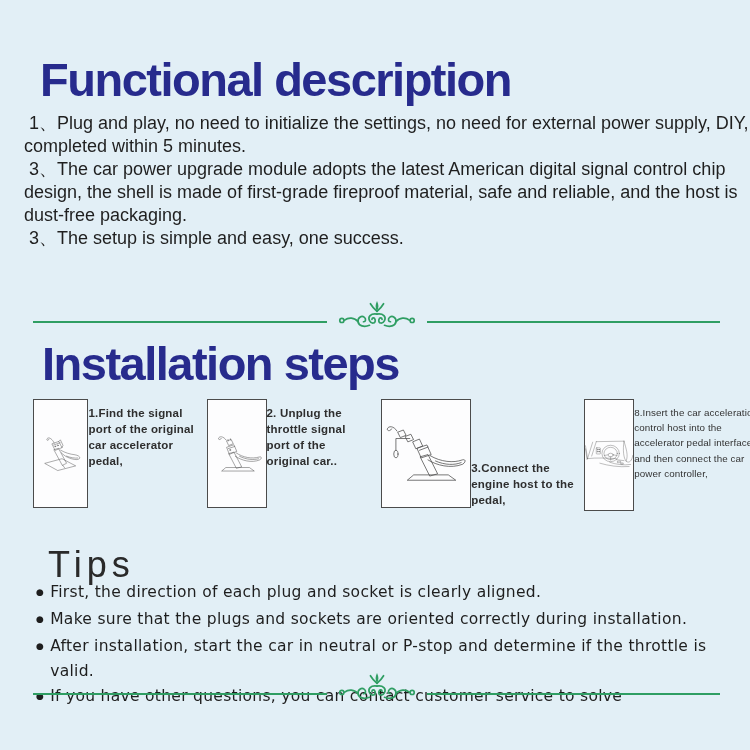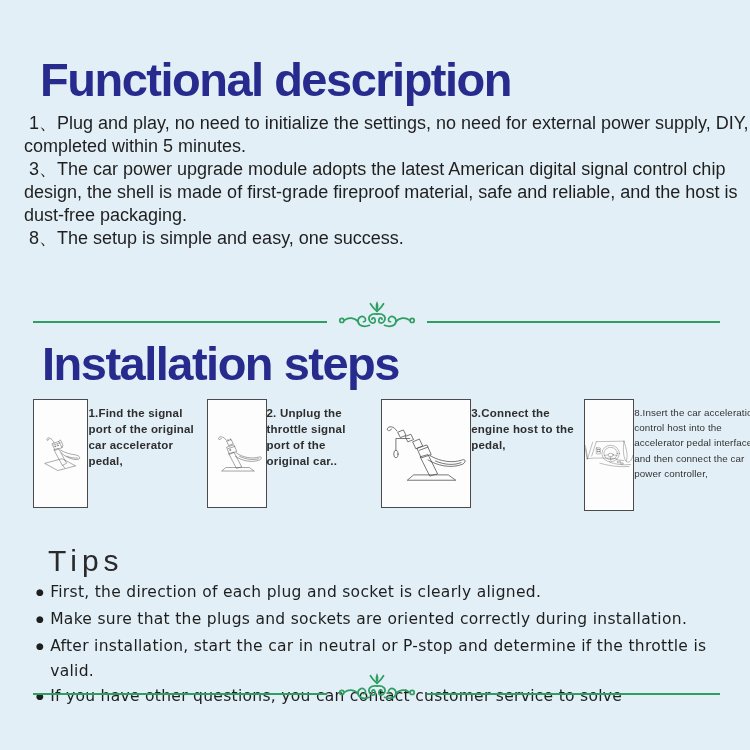--- a/index.html
+++ b/index.html
@@ -20,47 +20,47 @@
   .divider{position:absolute;left:33px;right:30px;height:30px;display:flex;align-items:flex-end;}
   .d1{top:300px;}
   .d2{top:672px;}
   .divider .line{flex:1;height:2px;background:var(--divider-green);margin-bottom:7px;}
   .divider svg{display:block;}
   .steps{position:absolute;left:33px;top:399px;display:flex;gap:10px;align-items:flex-start;}
   .step{margin:0;display:flex;flex-direction:row;}
   .step .art{background:var(--box-bg);border:1.5px solid var(--box-border);box-sizing:border-box;height:109px;}
   .step.s1 .art,.step.s1{width:164px;}
   .step.s2 .art,.step.s2{width:164px;justify-content:center;}
-  .step.s3 .art,.step.s3{width:193px;}
+  .step.s3 .art,.step.s3{width:193px;align-items:flex-end;}
   .step.s4 .art{height:112px;}
   .step.s4{width:188px;}
   .step .art svg{display:block;width:100%;height:100%;}
   .step figcaption{margin-top:6px;font-weight:700;font-size:11.5px;line-height:1.4;
     letter-spacing:0.2px;color:var(--caption-text);}
   .step.s4 figcaption{font-weight:400;font-size:9.8px;line-height:1.55;letter-spacing:0.1px;color:#333;}
-  .tips-title{position:absolute;left:48px;top:544px;font-size:30px;letter-spacing:5px;color:#2a2a2a;}
+  .tips-title{position:absolute;left:48px;top:544px;font-size:36px;letter-spacing:5px;color:#2a2a2a;}
   .tips{position:absolute;left:36px;top:580px;width:705px;color:#1e1e1e;
     font-family:"DejaVu Sans",sans-serif;font-size:15.5px;line-height:25px;letter-spacing:0.3px;}
   .tip{display:flex;align-items:baseline;}
   .tip .bullet{font-size:9px;margin-right:6px;flex:none;position:relative;top:-2px;}
   .lineart{stroke:var(--line-art);fill:none;stroke-width:1.4;stroke-linecap:round;stroke-linejoin:round;}
   .orn{stroke:var(--divider-green);fill:none;stroke-width:1.8;stroke-linecap:round;}
   .orn .fill{fill:var(--divider-green);stroke:none;}
 </style>
 </head>
 <body>
 
 <div class="page">
 
   <h1 class="title t1">Functional description</h1>
 
   <div class="desc">
     <p>1、Plug and play, no need to initialize the settings, no need for external power supply, DIY, completed within 5 minutes.</p>
     <p>3、The car power upgrade module adopts the latest American digital signal control chip design, the shell is made of first-grade fireproof material, safe and reliable, and the host is dust-free packaging.</p>
-    <p>8、The setup is simple and easy, one success.</p>
+    <p>3、The setup is simple and easy, one success.</p>
   </div>
 
   <div class="divider d1">
     <span class="line"></span>
     <svg width="100" height="30" viewBox="0 0 100 32">
       <g class="orn">
         <path class="fill" d="M50,1 C48,5 48,8 50,12 C52,8 52,5 50,1 Z"></path>
         <path d="M43,4 C45,7.5 47.5,10 50,12"></path>
         <path d="M57,4 C55,7.5 52.5,10 50,12"></path>
         <path d="M50,15 C43,14 40,18 42,22 C44,26 49,25 48,21 C47.3,18.5 44.8,18.7 44.6,20.6"></path>

